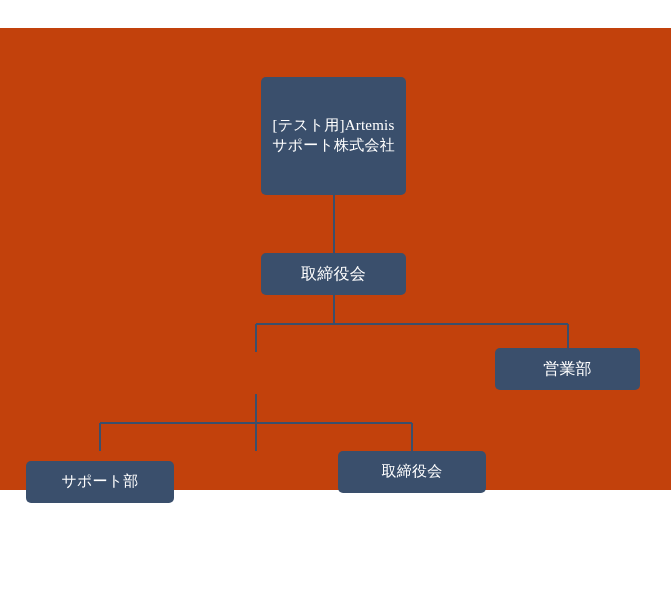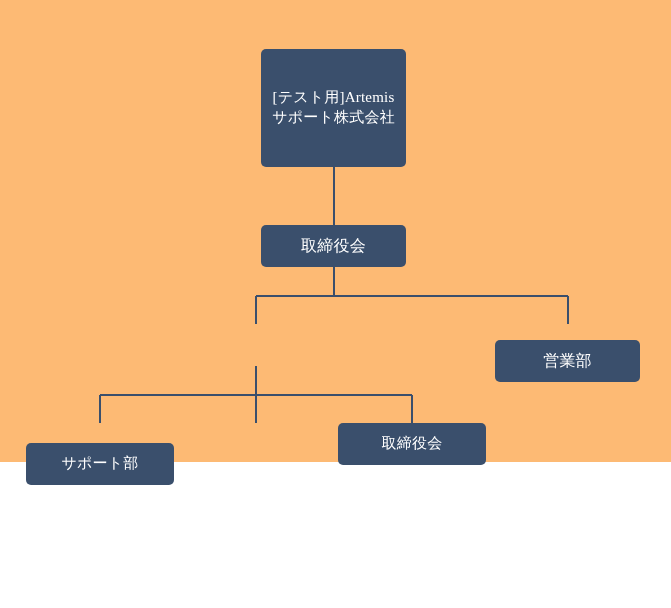--- a/index.html
+++ b/index.html
@@ -12,21 +12,22 @@
     height: 608px;
     background: #ffffff;
     font-family: "Liberation Serif", "DejaVu Serif", serif;
     overflow: hidden;
   }
 
   #org-chart {
     position: relative;
     width: 671px;
     height: 462px;
-    background: #fdba74;
+    background: #c2410c;
+    margin-top: 28px;
   }
 
   
   #connector-layer {
     position: absolute;
     left: 0;
     top: 0;
     width: 671px;
     height: 608px;
     z-index: 1;
@@ -78,30 +79,30 @@
   
   #node-honbu {
     left: 183px;
     top: 324px;
     width: 145px;
     height: 42px;
     font-size: 16px;
   }
   #node-eigyo {
     left: 495px;
-    top: 340px;
+    top: 320px;
     width: 145px;
     height: 42px;
     font-size: 16px;
   }
 
   
   #node-support {
     left: 26px;
-    top: 443px;
+    top: 433px;
     width: 148px;
     height: 42px;
     font-size: 15px;
   }
   #node-keiri {
     left: 182px;
     top: 423px;
     width: 148px;
     height: 42px;
     font-size: 15px;

